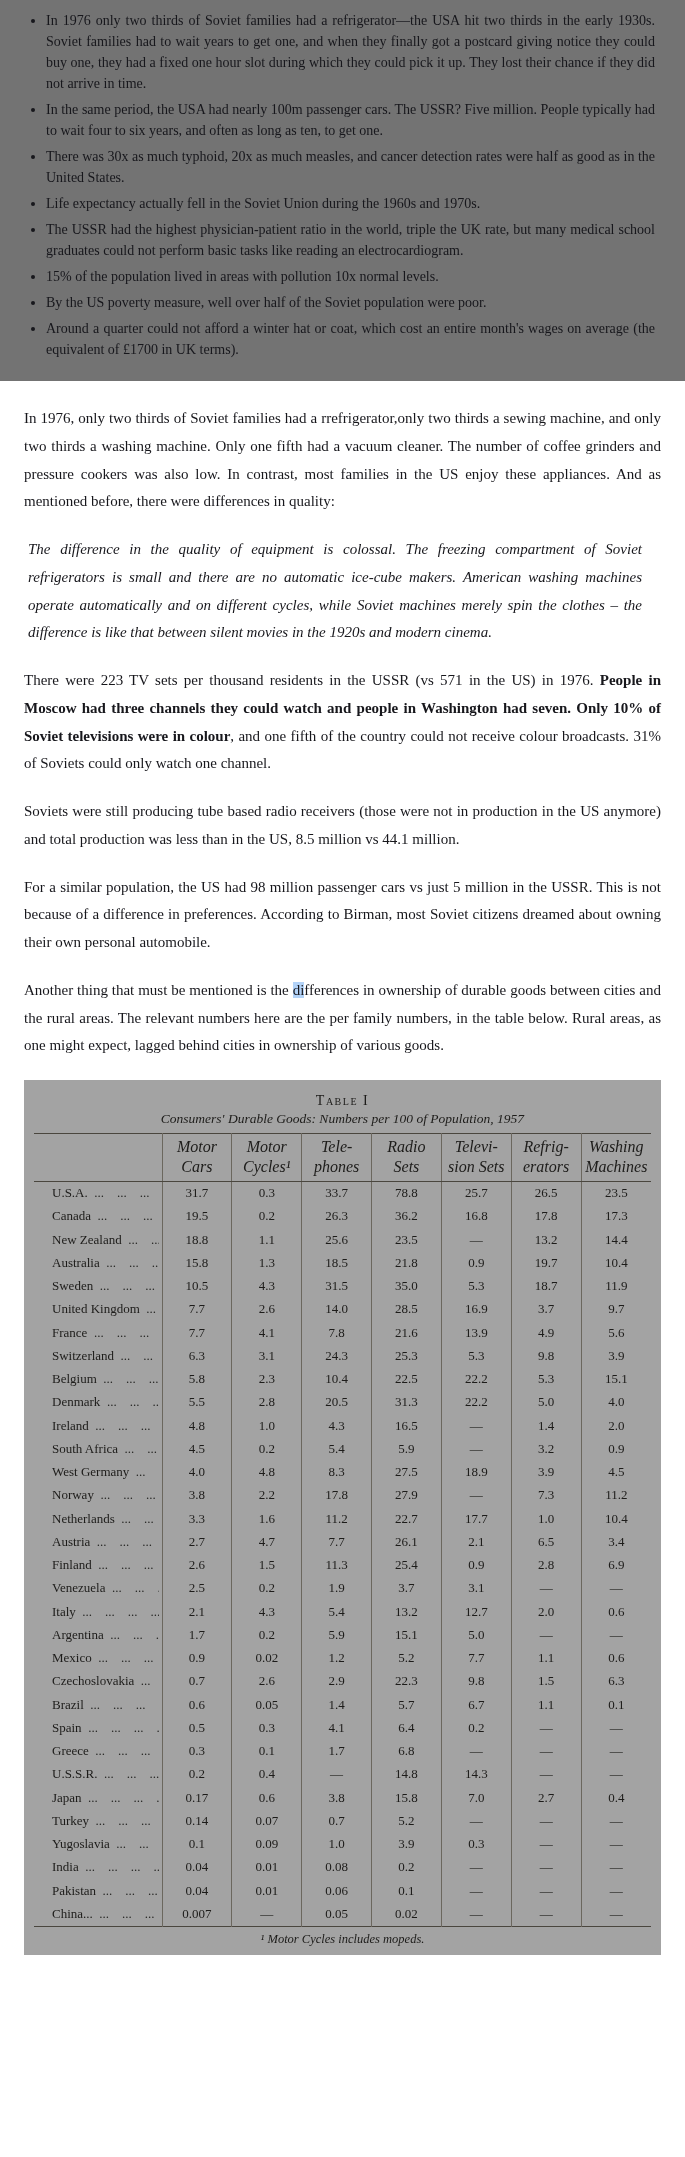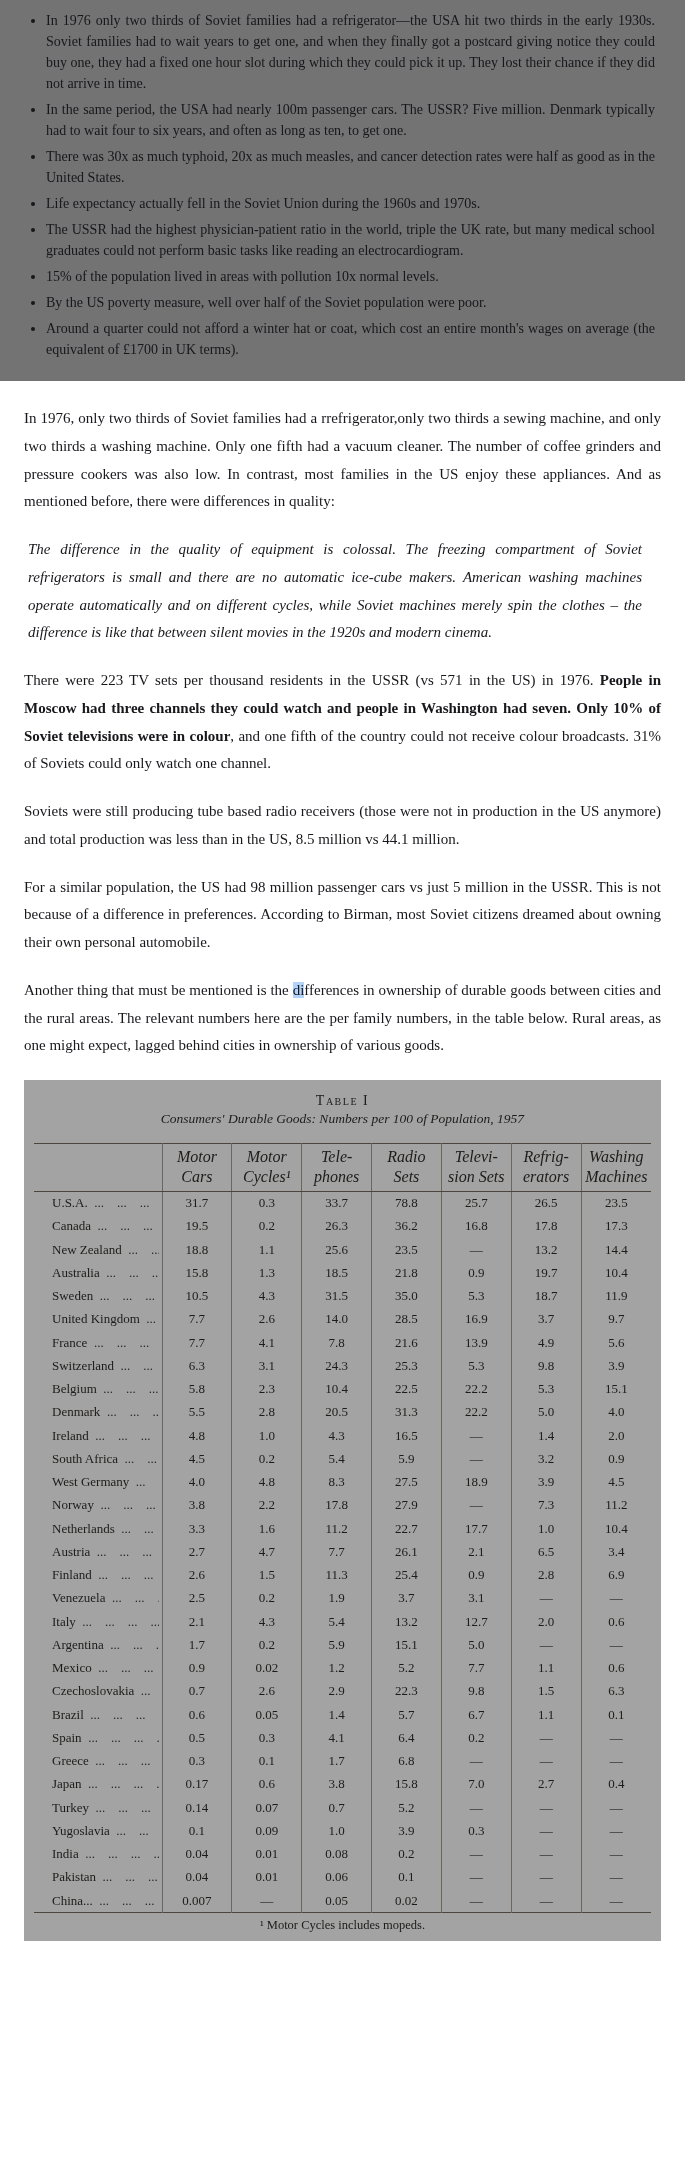--- a/index.html
+++ b/index.html
@@ -51,21 +51,21 @@
     font-variant:small-caps;
     letter-spacing:1.5px;
     font-size:14px;
     line-height:1.3;
   }
   .t-sub{
     text-align:center;
     font-style:italic;
     font-size:13.5px;
     line-height:1.3;
-    margin-bottom:15px;
+    margin-bottom:5px;
   }
   table{
     width:100%;
     border-collapse:collapse;
     border-top:1.5px solid #4a463e;
     border-bottom:1.5px solid #4a463e;
     table-layout:fixed;
   }
   col.c-country{width:128px;}
   th{
@@ -92,31 +92,32 @@
   .cname{white-space:nowrap;}
   .leader{
     flex:1;
     overflow:hidden;
     white-space:nowrap;
     color:#2a2a28;
   }
   .leader::before{content:"\00a0\00a0...\00a0\00a0\00a0\00a0...\00a0\00a0\00a0\00a0...\00a0\00a0\00a0\00a0...";}
   .t-foot{
     text-align:center;
+    font-style:italic;
     font-size:12.5px;
     padding-top:5px;
   }
 </style>
 </head>
 <body>
 
 <div class="top">
   <ul>
     <li>In 1976 only two thirds of Soviet families had a refrigerator—the USA hit two thirds in the early 1930s. Soviet families had to wait years to get one, and when they finally got a postcard giving notice they could buy one, they had a fixed one hour slot during which they could pick it up. They lost their chance if they did not arrive in time.</li>
-    <li>In the same period, the USA had nearly 100m passenger cars. The USSR? Five million. Denmark typically had to wait four to six years, and often as long as ten, to get one.</li>
+    <li>In the same period, the USA had nearly 100m passenger cars. The USSR? Five million. People typically had to wait four to six years, and often as long as ten, to get one.</li>
     <li>There was 30x as much typhoid, 20x as much measles, and cancer detection rates were half as good as in the United States.</li>
     <li>Life expectancy actually fell in the Soviet Union during the 1960s and 1970s.</li>
     <li>The USSR had the highest physician-patient ratio in the world, triple the UK rate, but many medical school graduates could not perform basic tasks like reading an electrocardiogram.</li>
     <li>15% of the population lived in areas with pollution 10x normal levels.</li>
     <li>By the US poverty measure, well over half of the Soviet population were poor.</li>
     <li>Around a quarter could not afford a winter hat or coat, which cost an entire month's wages on average (the equivalent of £1700 in UK terms).</li>
   </ul>
 </div>
 
 <div class="main">
@@ -537,20 +538,35 @@
     <td class="num">0.1</td>
     <td class="num">1.7</td>
     <td class="num">6.8</td>
     <td class="num">—</td>
     <td class="num">—</td>
     <td class="num">—</td>
   </tr>
           <tr>
     <td class="country">
       <div class="cwrap">
+        <span class="cname">U.S.S.R.</span>
+                <span class="leader"></span>
+      </div>
+    </td>
+    <td class="num">0.2</td>
+    <td class="num">0.4</td>
+    <td class="num">—</td>
+    <td class="num">14.8</td>
+    <td class="num">14.3</td>
+    <td class="num">—</td>
+    <td class="num">—</td>
+  </tr>
+          <tr>
+    <td class="country">
+      <div class="cwrap">
         <span class="cname">Japan</span>
                 <span class="leader"></span>
       </div>
     </td>
     <td class="num">0.17</td>
     <td class="num">0.6</td>
     <td class="num">3.8</td>
     <td class="num">15.8</td>
     <td class="num">7.0</td>
     <td class="num">2.7</td>

